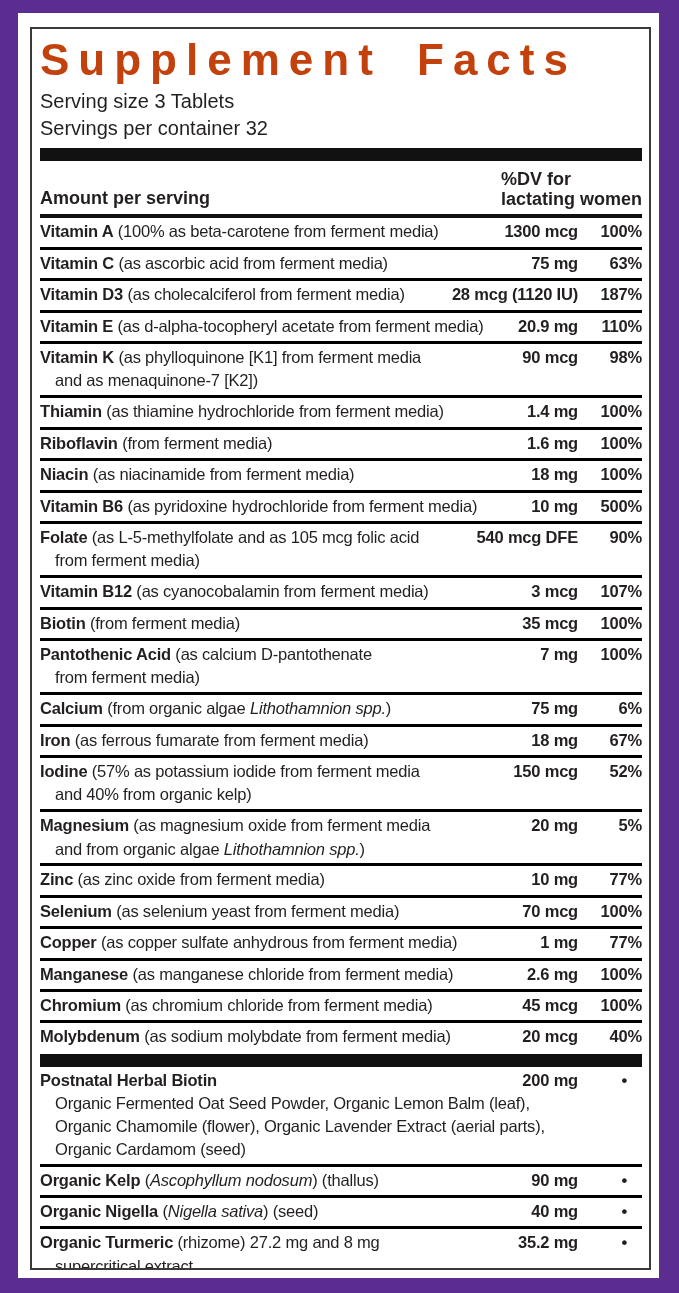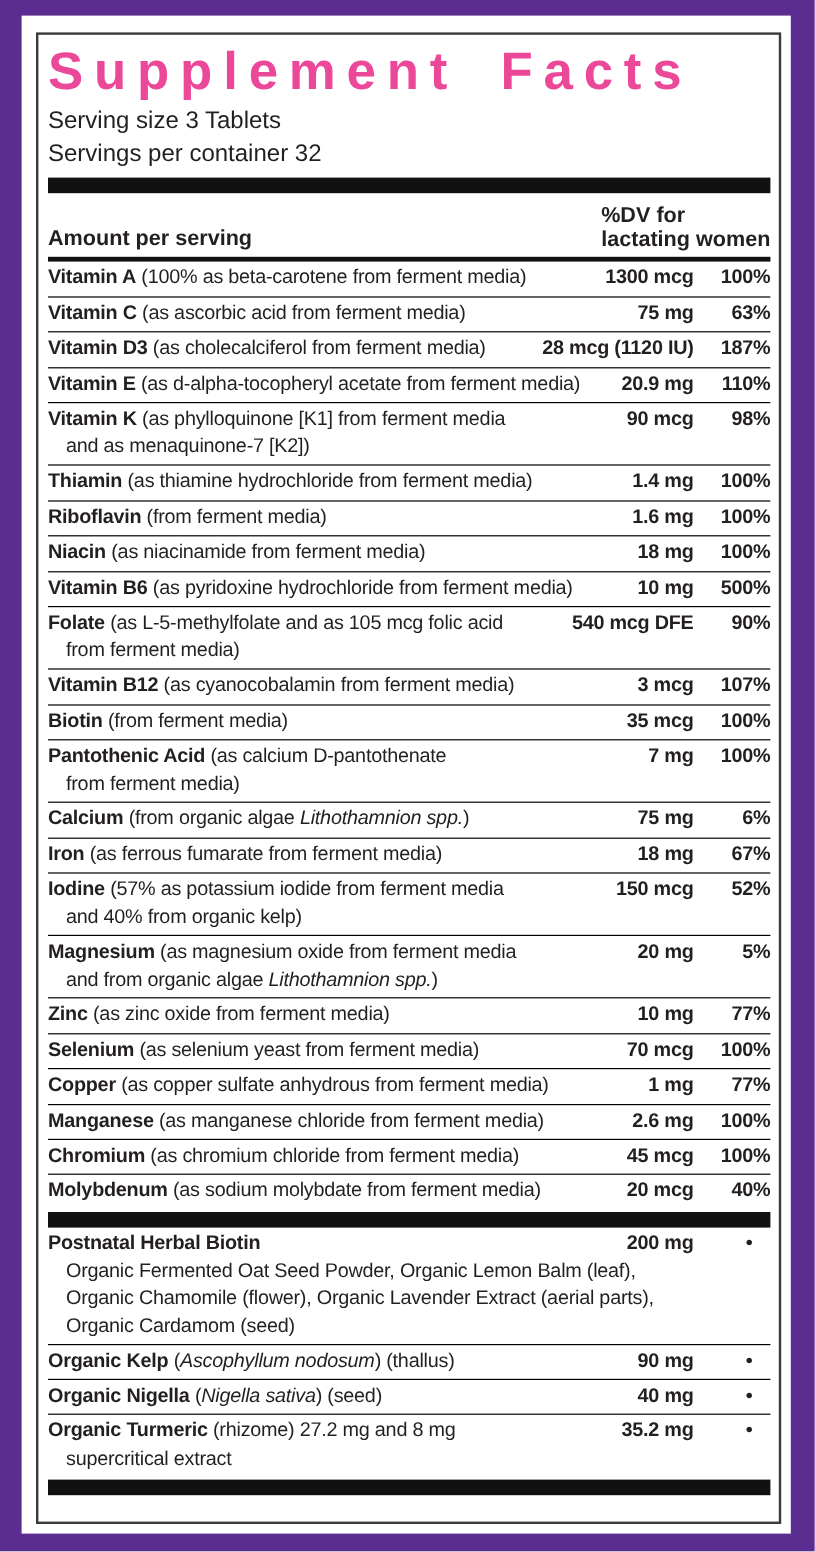--- a/index.html
+++ b/index.html
@@ -3,30 +3,30 @@
 <meta charset="utf-8">
 <style>
   html,body{margin:0;padding:0;background:#ffffff;}
   body{font-family:"Liberation Sans",sans-serif;color:#231f20;}
   .frame{width:679px;height:1293px;box-sizing:border-box;background:var(--purple,#5c2d91);
          padding:13px 20px 15px 18px;}
   .panel{background:#fff;width:100%;height:100%;box-sizing:border-box;padding:14px 8px 8px 12px;}
   .sf-table{border:2px solid #3c393a;height:100%;box-sizing:border-box;
             padding:4px 7px 4px 8px;display:flex;flex-direction:column;overflow:hidden;}
   .title{font-size:44px;font-weight:bold;letter-spacing:9px;word-spacing:14px;
-         line-height:1.12;margin:2px 0 4px;white-space:nowrap;color:#ec4899;}
+         line-height:1.12;margin:2px 0 4px;white-space:nowrap;color:#c2410c;}
   .serving{font-size:20px;font-weight:normal;line-height:1.32;}
   .bar{background:#121112;height:13px;margin:7px 0 0;flex:none;}
   .bar.thin{height:4px;margin:0;}
   .bar.mid{margin:2px 0 0;}
   .colhead{display:flex;justify-content:space-between;align-items:flex-end;
            padding:8px 0 5px;font-weight:bold;font-size:18px;}
   .colhead .dvhead{text-align:left;line-height:1.12;}
   .rows{flex:none;}
-  .row-wrap{border-top:1px solid #000000;padding:2px 0 3px;}
+  .row-wrap{border-top:3px solid #000000;padding:2px 0 3px;}
   .rows .row-wrap:first-child{border-top:none;}
   .row{display:grid;grid-template-columns:1fr auto 54px;column-gap:10px;align-items:start;
        font-size:16.5px;line-height:1.42;letter-spacing:-0.2px;}
   .name{font-weight:bold;}
   .amount{font-weight:bold;text-align:right;white-space:nowrap;}
   .dv-val{font-weight:bold;text-align:right;white-space:nowrap;}
   .dv-val.dot{padding-right:15px;}
   .line2,.subline{padding-left:15px;font-size:16.5px;line-height:1.38;letter-spacing:-0.2px;}
   .footnote{font-size:18px;padding:24px 0 4px;letter-spacing:-0.1px;}
   i{font-style:italic;}

